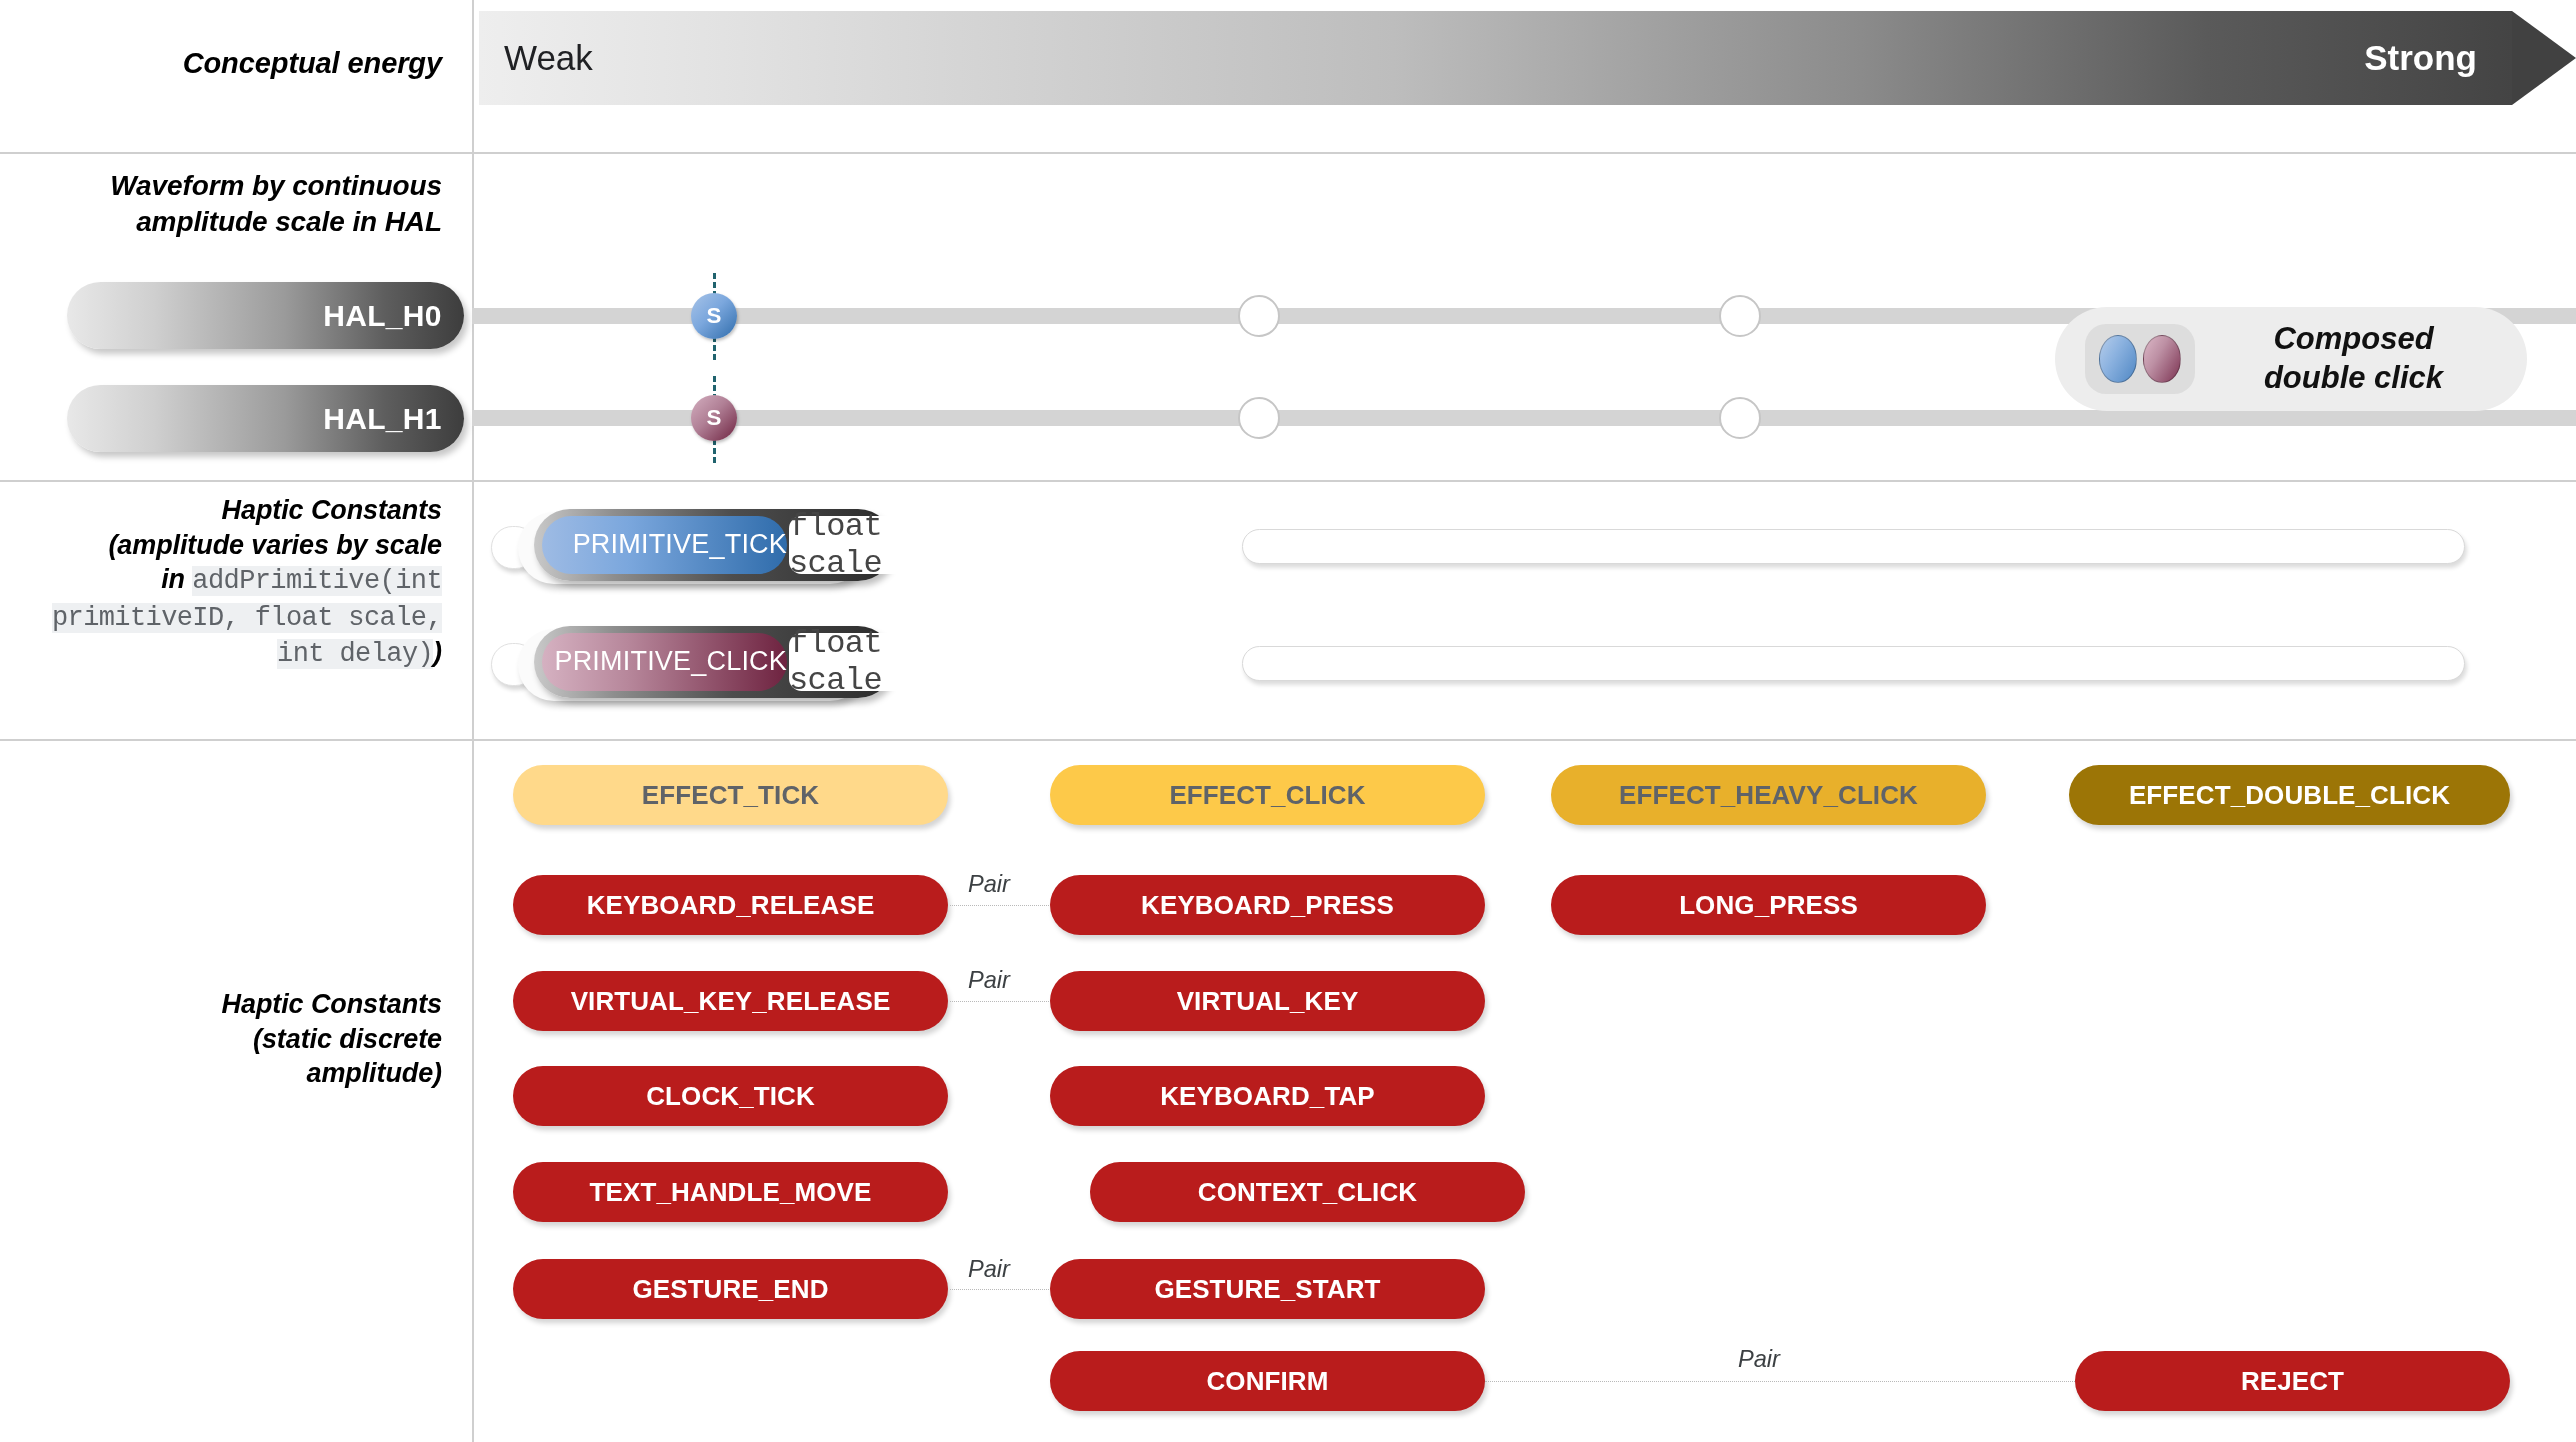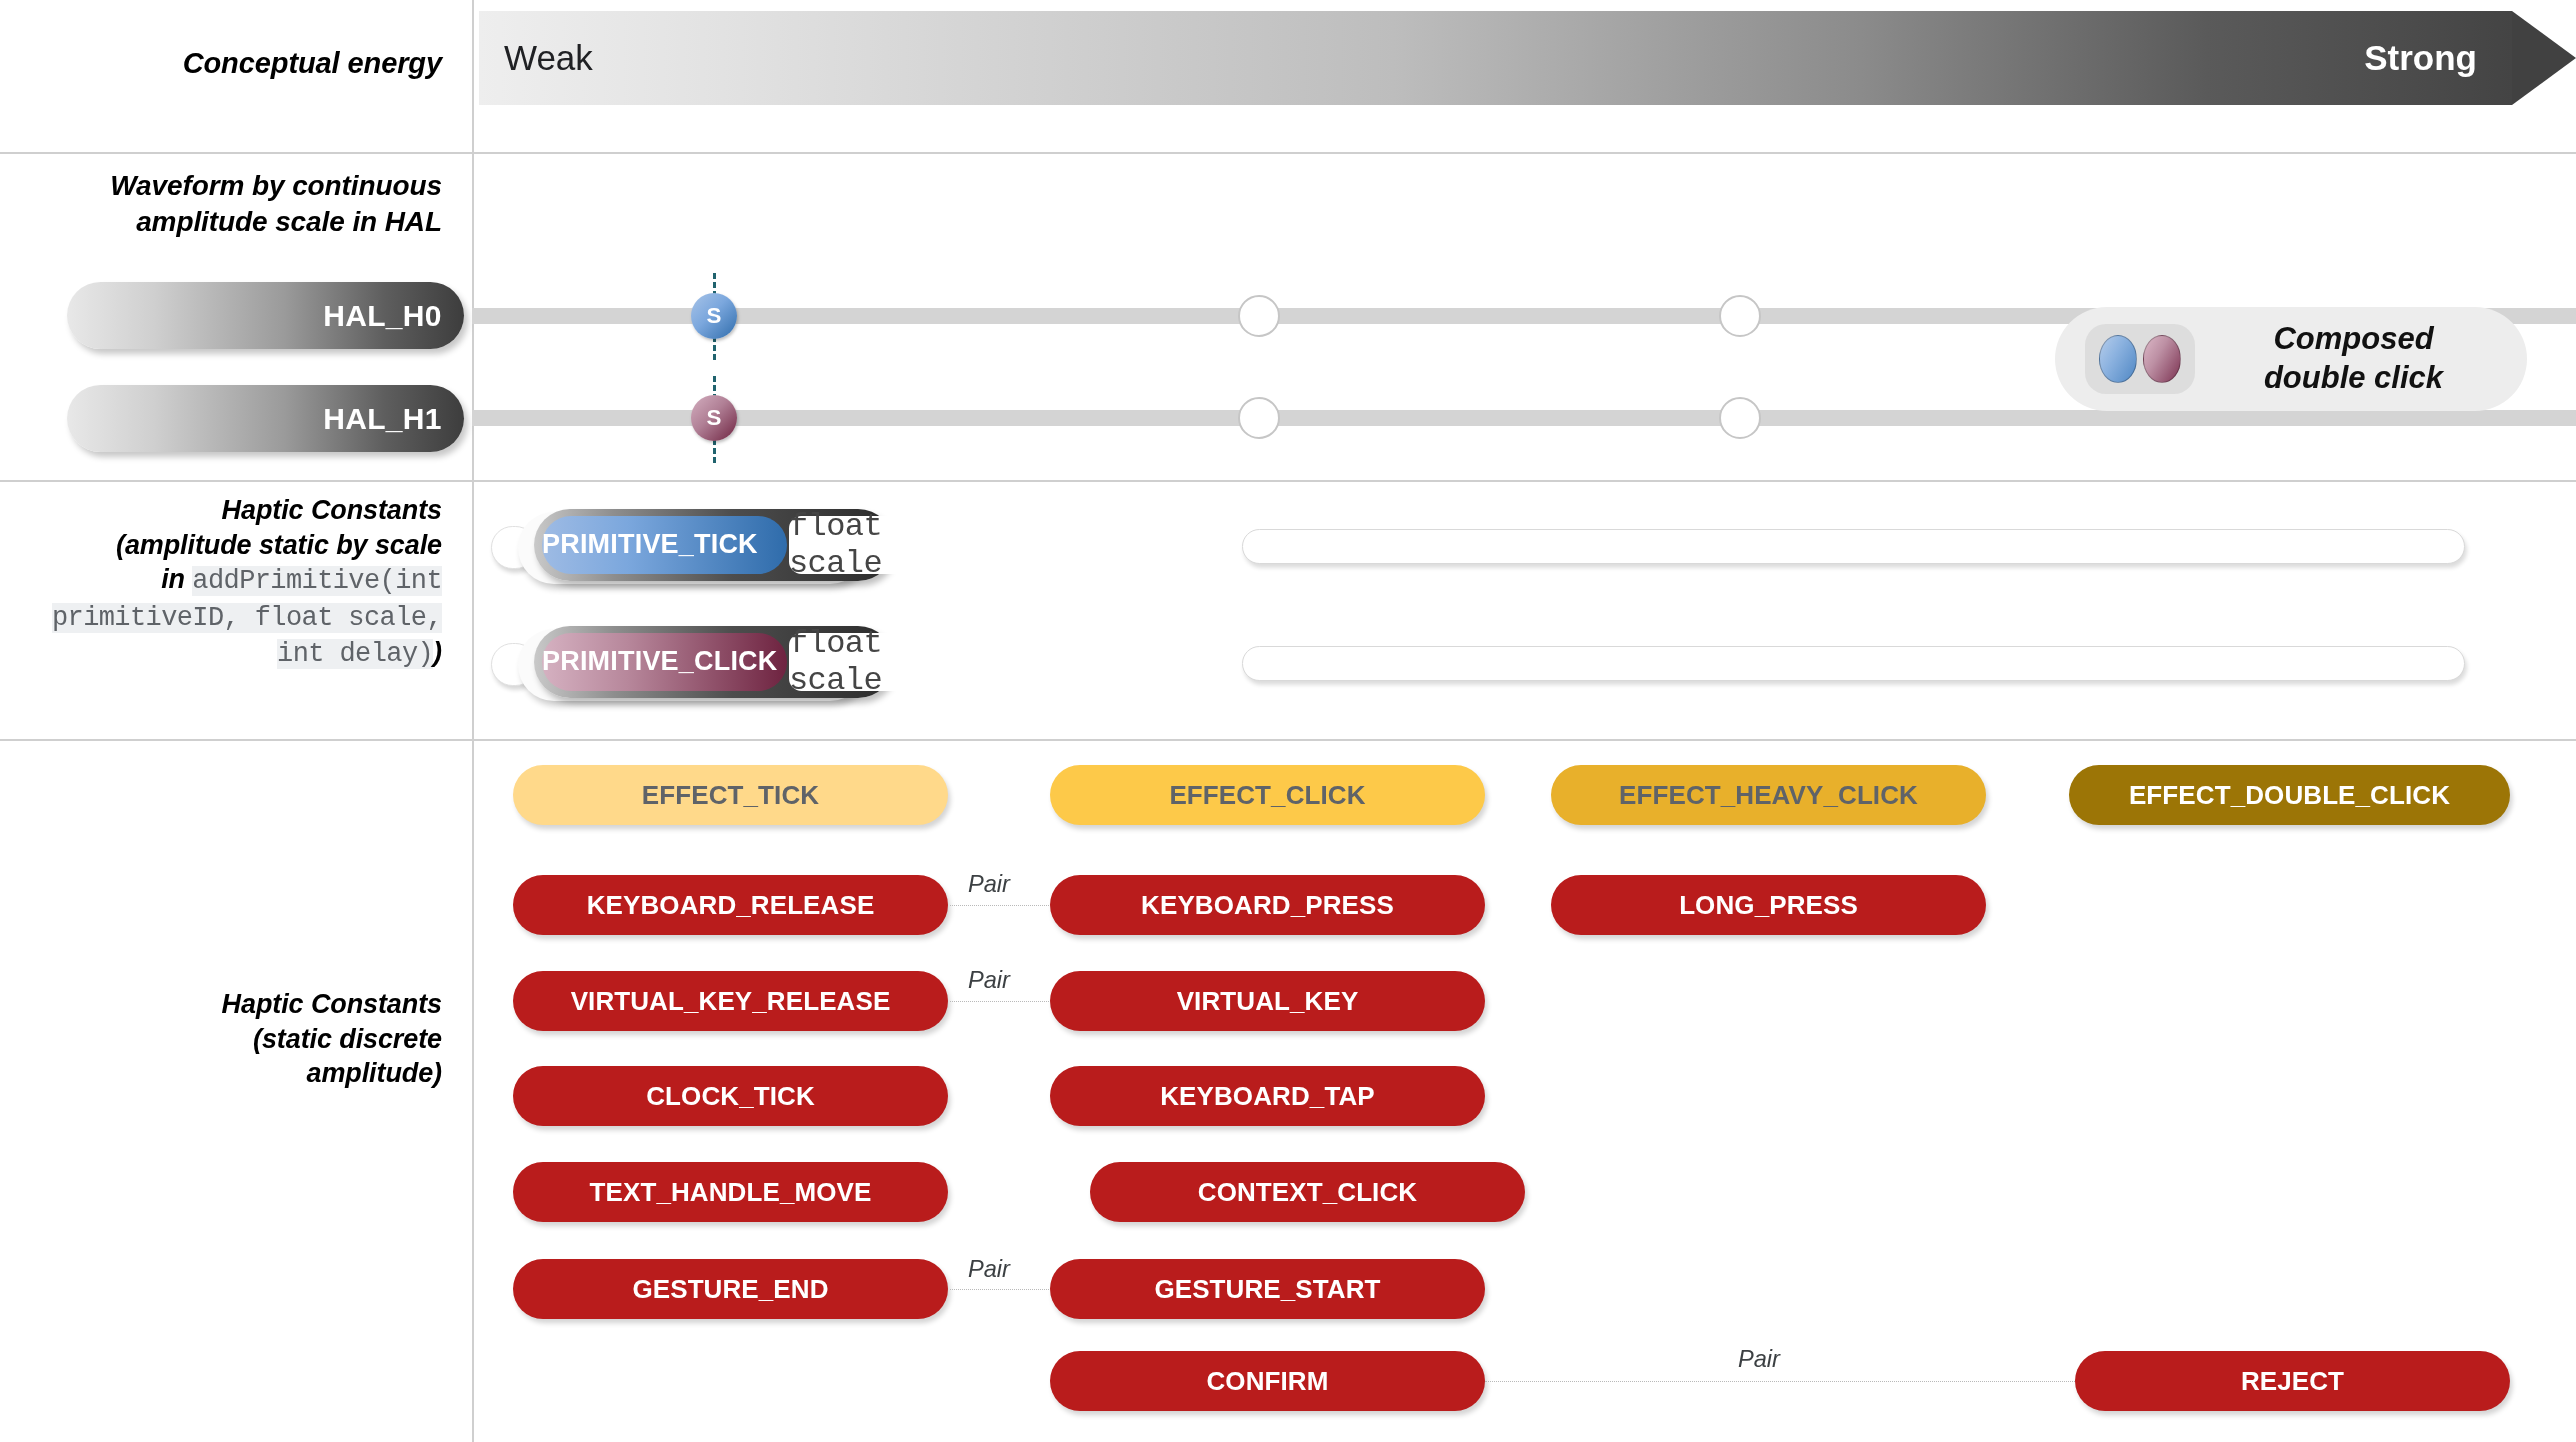--- a/index.html
+++ b/index.html
@@ -225,24 +225,24 @@
     box-shadow: 3.1px 5px 6.8px rgba(0,0,0,0.25);
   }
   .prim-colorchip {
     position: absolute;
     left: 70px;
     width: 245px;
     height: 58px;
     border-radius: 29px;
     display: flex;
     align-items: center;
-    justify-content: flex-start;
+    justify-content: flex-end;
     color: #ffffff;
     font-size: 27px;
-    font-weight: bold;
+    font-weight: normal;
     letter-spacing: 0.2px;
   }
   .prim-colorchip.blue   { background: linear-gradient(to right,#9ebbe4 0%, #7ba7dd 35%, #2f6cab 100%); }
   .prim-colorchip.maroon { background: linear-gradient(to right,#d5b1c1 0%, #b7879b 35%, #6e2340 100%); }
   .prim-valuechip {
     position: absolute;
     left: 317px;
     width: 170px;
     height: 58px;
     border-radius: 12.4px;
@@ -350,21 +350,21 @@
     <span class="dot maroon"></span>
   </div>
   <div id="composed-label">
     <div>Composed</div>
     <div>double click</div>
   </div>
 </div>
 
 <div class="row-label" style="left:0; width:442px; top:493px; font-size:27px;">
   <div>Haptic Constants</div>
-  <div>(amplitude static by scale</div>
+  <div>(amplitude varies by scale</div>
   <div>
     <span>in </span><span class="code">addPrimitive(int primitiveID, float scale, int delay)</span><span>)</span>
   </div>
 </div>
 
 <div class="prim-row" style="top:509px; height:81px;">
   <div class="prim-track" style="top:20px;"></div>
   <div class="prim-nub" style="top:17.4px;"></div>
   <div class="prim-outer" style="top:2.5px;"></div>
   <div class="prim-dark" style="top:0;"></div>

